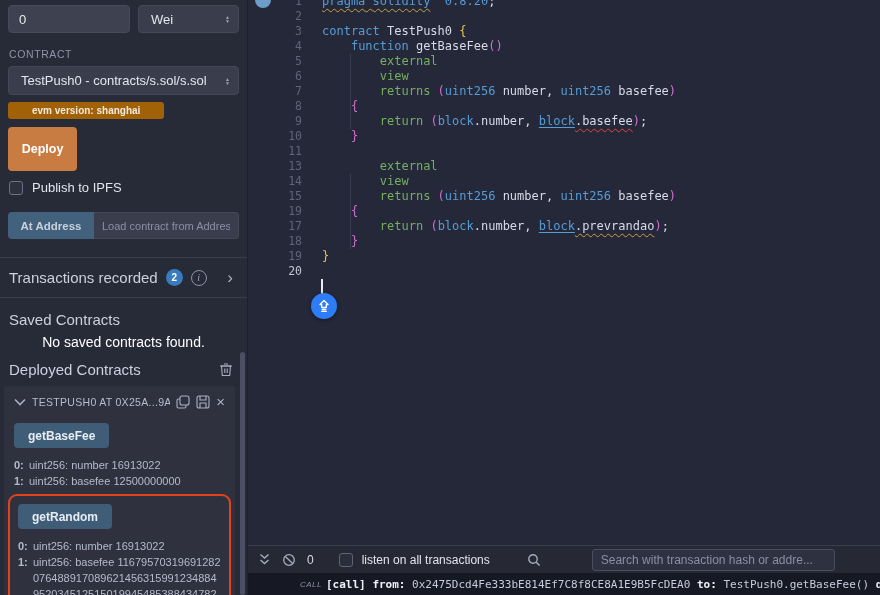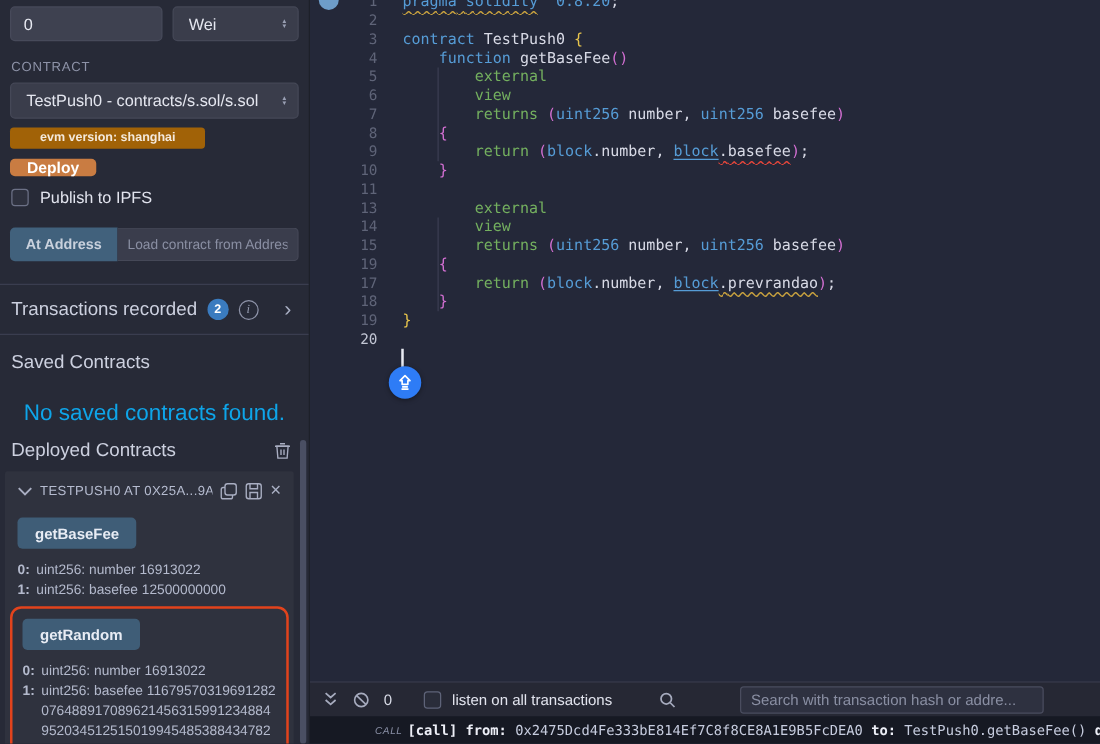--- a/index.html
+++ b/index.html
@@ -12,36 +12,36 @@
   .value-row { display:flex; gap:8px; margin:5px 8px 0 8px; }
   .text-input { background:#3E4150; border:1px solid #474A5A; border-radius:4px; color:#E8EAF2; font-size:13px; padding:0 10px; height:28px; outline:none; }
   .value-input { width:122px; }
   .select-box { background:#3A3D4B; border:1px solid #454857; border-radius:4px; height:28px; display:flex; align-items:center; padding:0 8px 0 12px; font-size:13px; color:#E4E6EF; cursor:pointer; }
   .unit-select { width:106px; }
   .select-box .grow { flex:1; white-space:nowrap; overflow:hidden; }
   .sort-icon { display:flex; flex-direction:column; align-items:center; line-height:4px; font-size:5px; color:#9AA0B4; margin-left:6px; }
   .small-label { font-size:10.5px; color:#8E93A8; letter-spacing:.6px; margin:15px 8px 0 9px; }
   .contract-select { margin:6px 8px 0 8px; height:29px; }
   .evm-badge { display:inline-block; margin:7px 0 0 8px; background:#a16207; color:#F4E9DC; font-size:10px; font-weight:bold; padding:3px 24px; border-radius:3px; }
-  .deploy-btn { display:block; margin:8px 0 0 8px; width:69px; height:14px; background:#C97C42; border:none; border-radius:4px; color:#FFFFFF; font-size:12.5px; font-weight:bold; cursor:pointer; font-family:inherit; }
+  .deploy-btn { display:block; margin:8px 0 0 8px; width:69px; height:44px; background:#C97C42; border:none; border-radius:4px; color:#FFFFFF; font-size:12.5px; font-weight:bold; cursor:pointer; font-family:inherit; }
   .check-row { display:flex; align-items:center; gap:9px; margin:9px 0 0 9px; }
   .checkbox { width:14px; height:14px; border:1px solid #6C7186; border-radius:3px; background:#2E313E; cursor:pointer; flex:none; }
   .check-row span { font-size:13px; color:#E2E4EE; }
   .ataddr-row { display:flex; margin:17px 8px 0 8px; height:27px; }
   .ataddr-btn { background:#41617C; border:none; border-radius:4px 0 0 4px; color:#C9D1DD; font-weight:bold; font-size:11.5px; width:86px; cursor:pointer; font-family:inherit; }
   .ataddr-input { flex:1; background:#3A3D4C; border:1px solid #454857; border-left:none; border-radius:0 4px 4px 0; color:#E8EAF2; font-size:11px; padding:0 8px; outline:none; min-width:0; }
   .ataddr-input::placeholder { color:#8A8FA3; }
   .divider { border:none; border-top:1px solid #3A3D4F; margin:18px 0 0 0; }
   .tx-row { display:flex; align-items:center; padding:11px 14px 11px 9px; gap:8px; }
   .tx-row .title { font-size:15px; color:#CCD0DF; }
   .count-badge { width:17px; height:17px; border-radius:50%; background:#3A7BBF; color:#fff; font-size:10px; font-weight:bold; display:flex; align-items:center; justify-content:center; }
   .info-circle { width:16px; height:16px; border-radius:50%; border:1px solid #8E93A8; color:#9AA0B4; font-size:10px; font-style:italic; font-family:"Liberation Serif", serif; display:flex; align-items:center; justify-content:center; }
   .chevron-right { margin-left:auto; color:#AAB0C4; font-size:17px; line-height:10px; cursor:pointer; }
   .section-title { font-size:15px; color:#CCD0DF; margin:13px 0 0 9px; }
-  .empty-msg { font-size:18px; color:#0ea5e9; text-align:center; margin-top:22px; }
+  .empty-msg { font-size:14px; color:#ffffff; text-align:center; margin-top:6px; }
   .deployed-head { display:flex; align-items:center; margin:11px 14px 0 9px; }
   .deployed-head .section-title { margin:0; }
   .icon-btn { background:none; border:none; cursor:pointer; padding:0; display:flex; align-items:center; }
   .trash { margin-left:auto; }
   .instance-card { margin-top:8px; margin-left:4px; width:231px; background:#2F323E; border-radius:2px; padding:9px 10px 10px 10px; }
   .inst-head { display:flex; align-items:center; gap:6px; }
   .inst-title { font-size:10.5px; color:#B6BCD0; letter-spacing:.3px; white-space:nowrap; overflow:hidden; flex:1; }
   .inst-close { color:#AAB0C4; font-size:15px; line-height:10px; cursor:pointer; background:none; border:none; }
   .balance { font-size:11px; color:#C8CDE0; margin-top:13px; }
   .balance b { font-weight:bold; }

